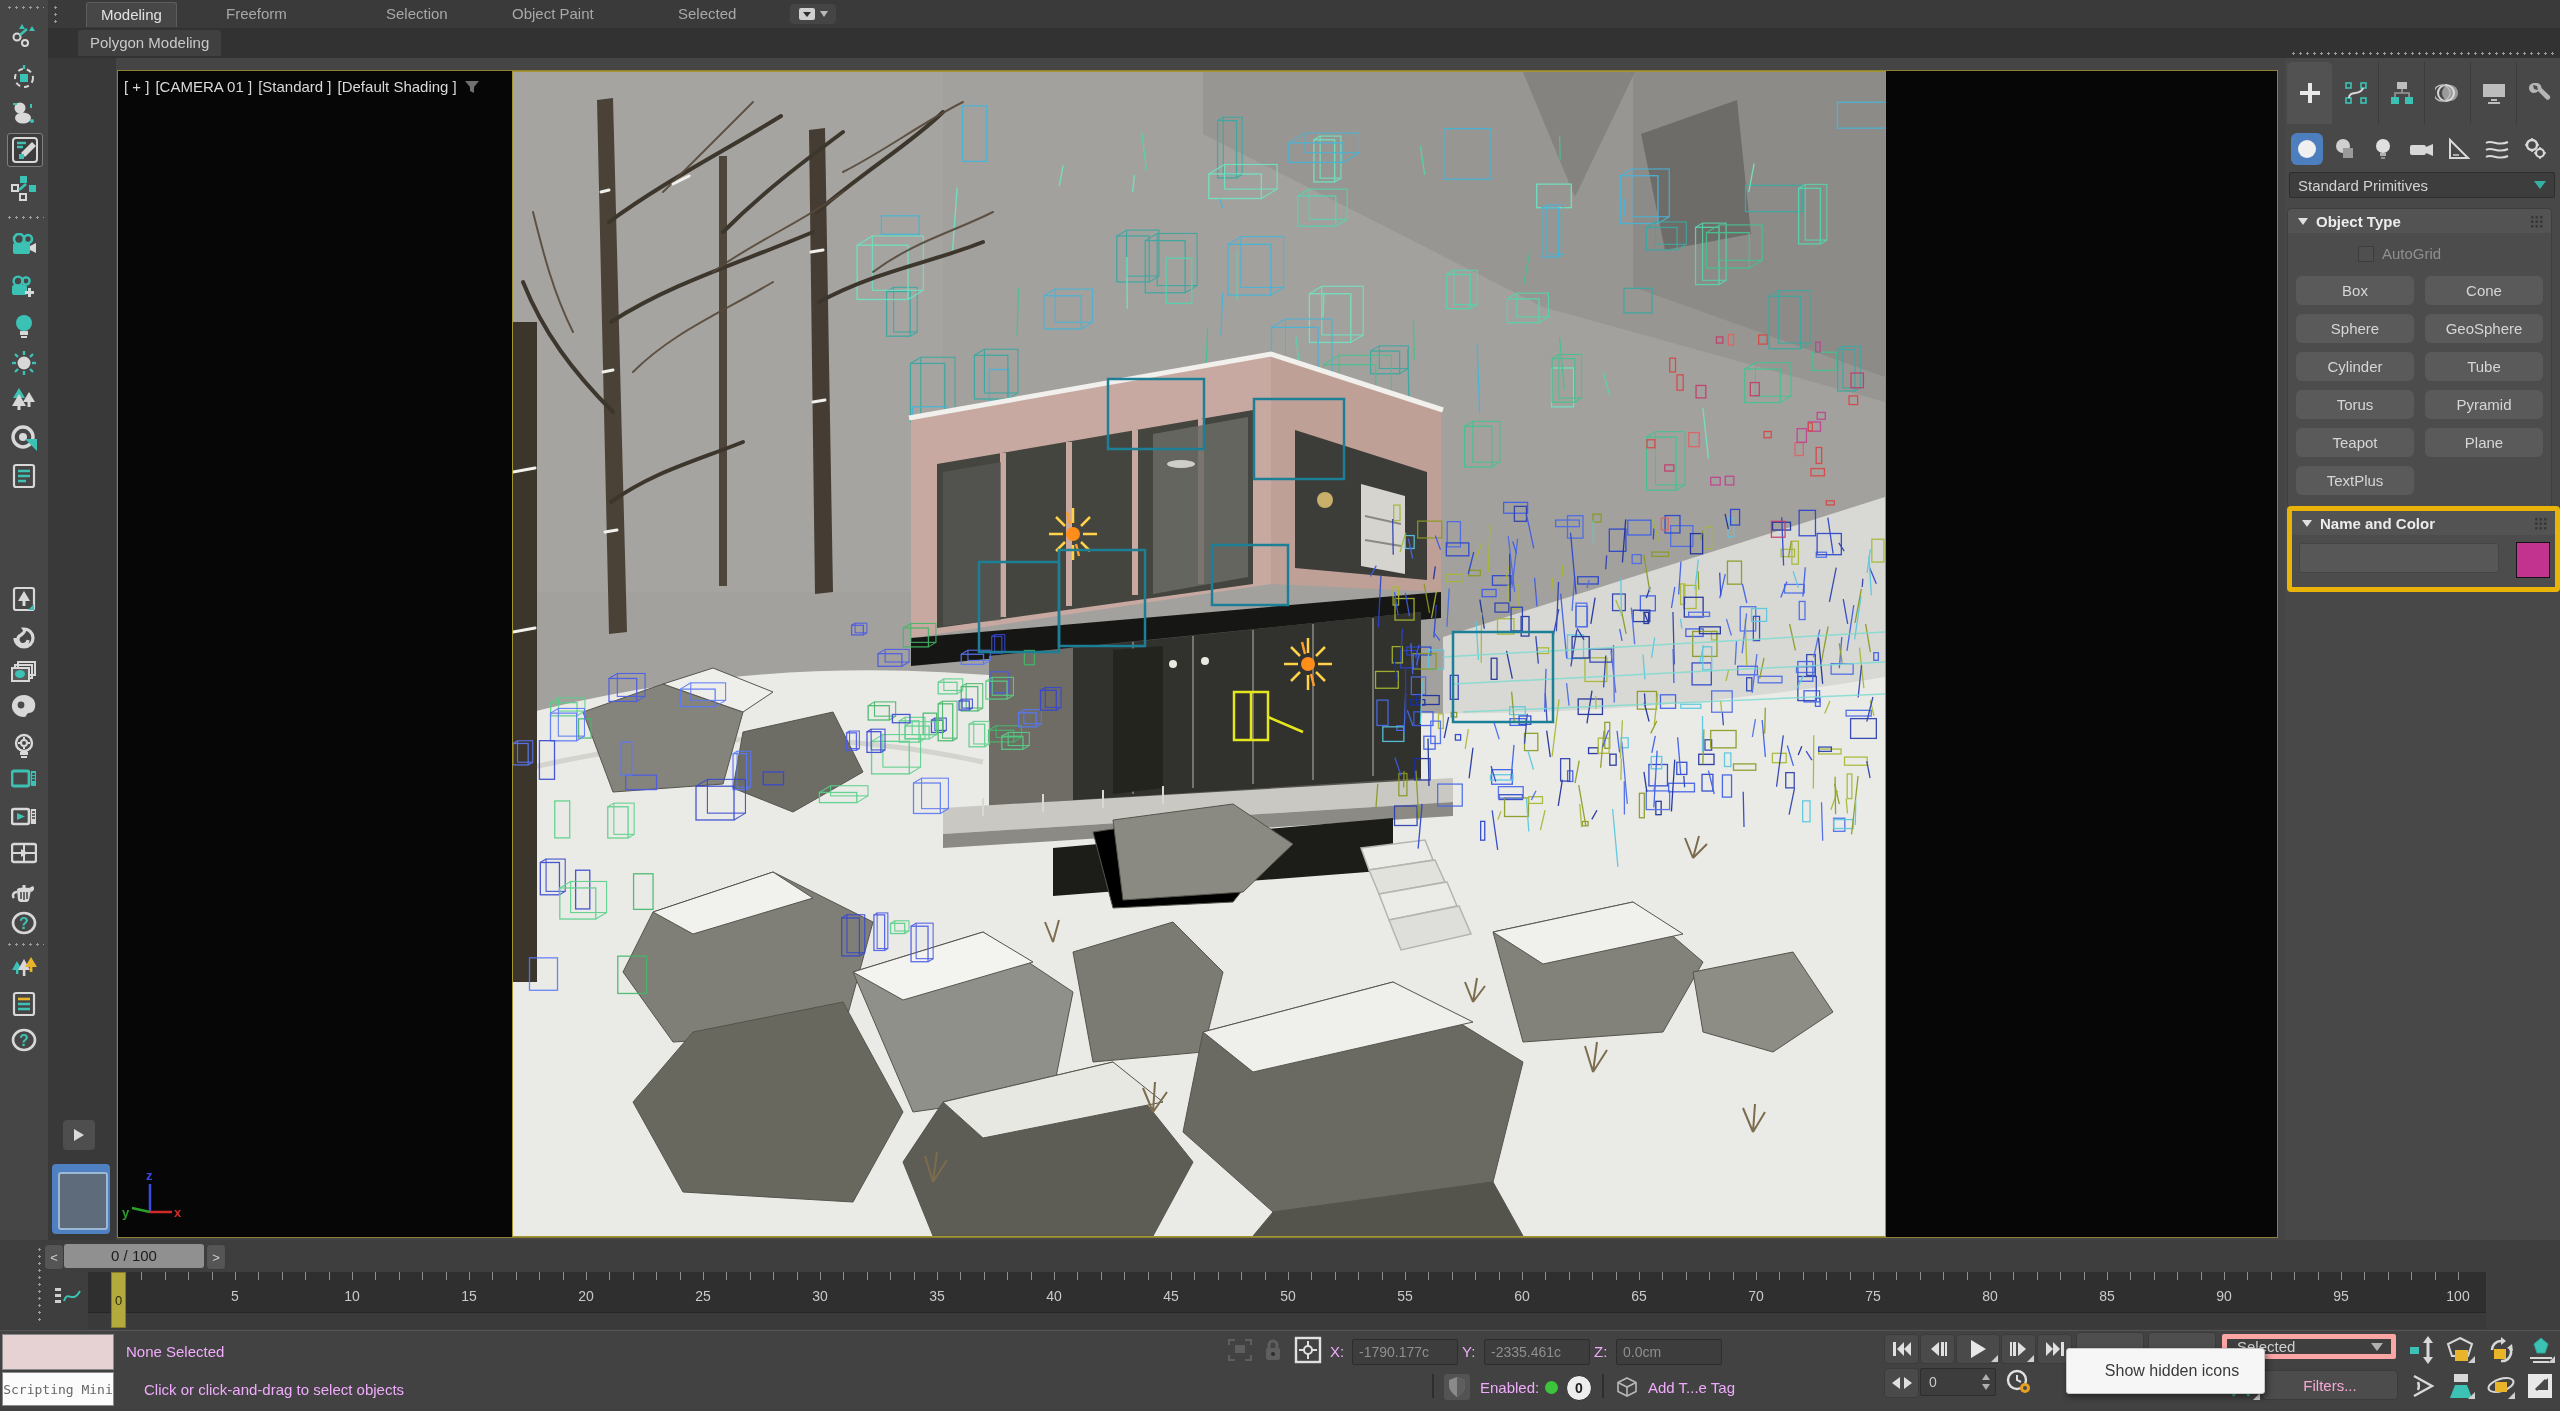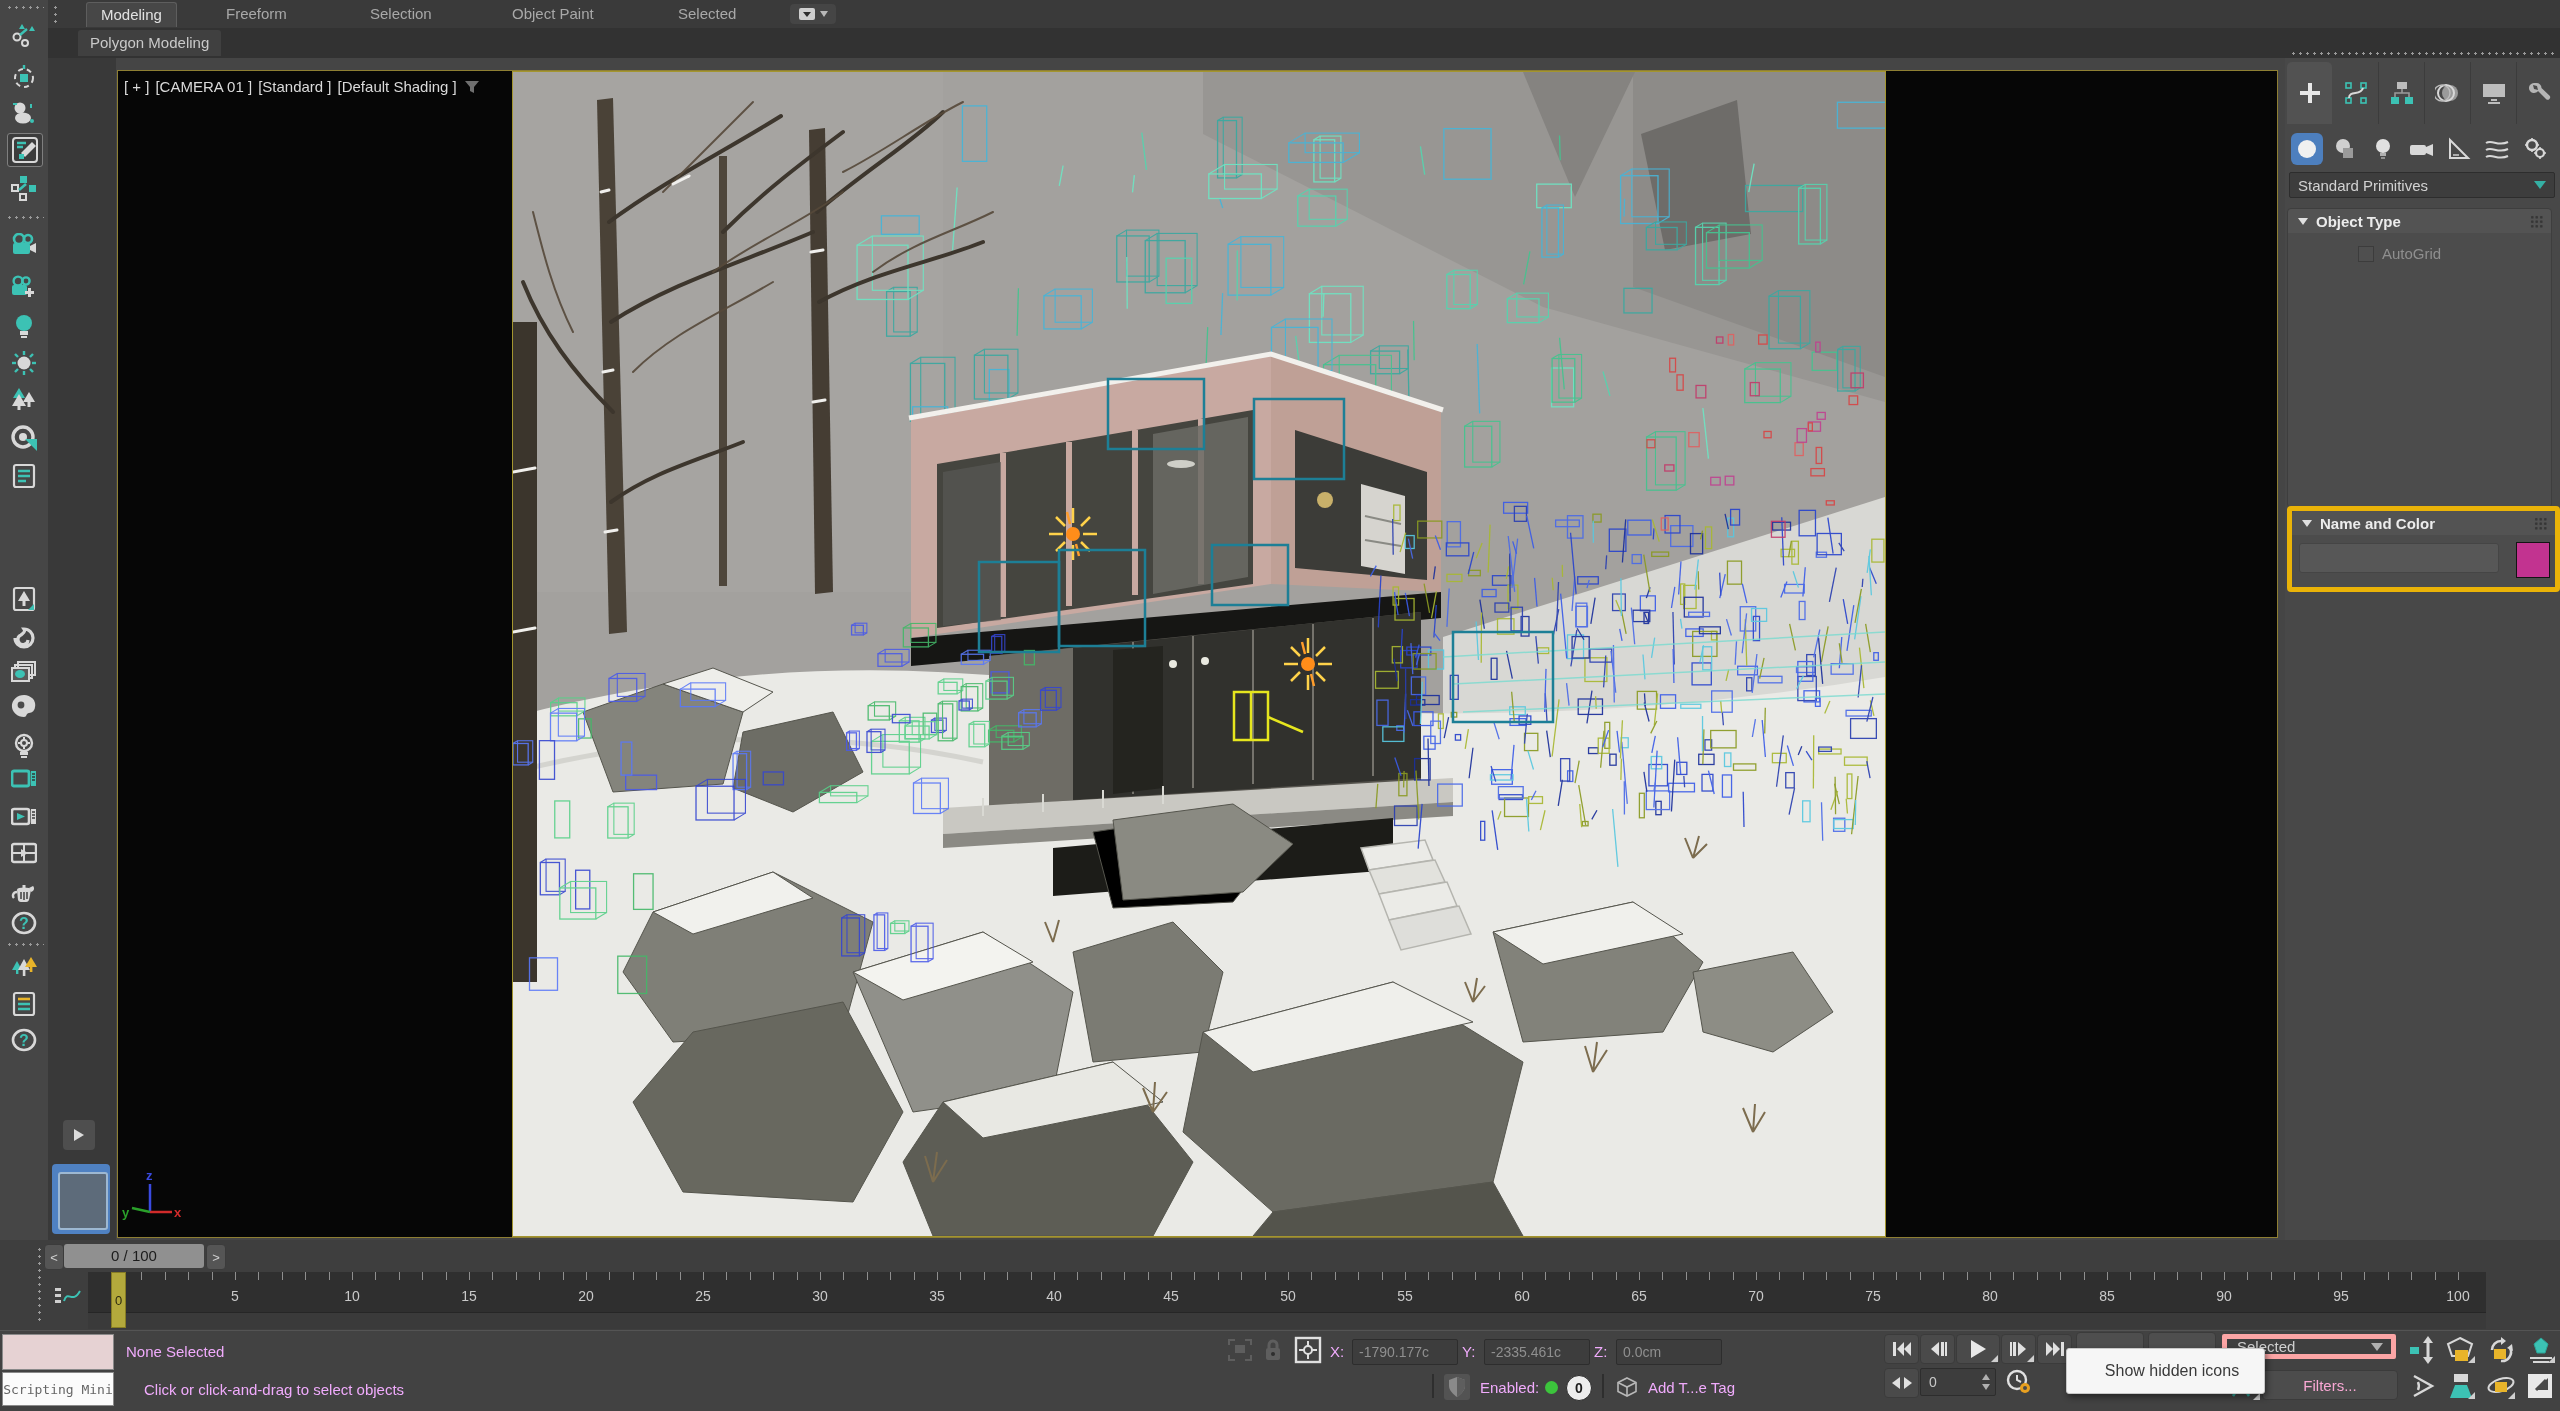--- a/index.html
+++ b/index.html
@@ -30,21 +30,21 @@
 </style>
 </head>
 <body>
 
 <div class="abs" style="left:0;top:0;width:2560px;height:28px;background:#3a3a3a;"></div>
 <div class="abs" style="left:48px;top:28px;width:2512px;height:30px;background:#323232;"></div>
 <div class="abs dots" style="left:52px;top:4px;width:6px;height:20px;"></div>
 
 <div class="rtab active" style="left:86px;">Modeling</div>
 <div class="rtab" style="left:212px;">Freeform</div>
-<div class="rtab" style="left:356px;">Selection</div>
+<div class="rtab" style="left:372px;">Selection</div>
 <div class="rtab" style="left:498px;">Object Paint</div>
 <div class="rtab" style="left:664px;">Selected</div>
 <div class="abs" style="left:790px;top:4px;width:46px;height:20px;background:#454545;border-radius:4px;display:flex;align-items:center;justify-content:center;gap:4px;">
   <svg width="18" height="14" viewBox="0 0 18 14">
       <rect x="1" y="1" width="16" height="12" rx="2" fill="#cfcfcf"></rect>
       <polygon points="5,5 13,5 9,10" fill="#2e2e2e"></polygon>
     </svg>
   <svg width="8" height="6" viewBox="0 0 8 6">
       <polygon points="0,0 8,0 4,6" fill="#b8b8b8"></polygon>
     </svg>
@@ -1306,20 +1306,33 @@
     <svg width="10" height="7" viewBox="0 0 10 7" style="margin:0 8px 0 10px;">
         <polygon points="0,0 10,0 5,7" fill="#e0e0e0"></polygon>
       </svg>
     <span style="color:#ececec;font-size:15px;font-weight:bold;flex:1;">Object Type</span>
     <div class="griddots" style="margin-right:8px;"></div>
   </div>
   <div class="abs" style="left:70px;top:36px;display:flex;align-items:center;gap:8px;">
     <div style="width:14px;height:14px;background:#4f4f4f;border:1px solid #3c3c3c;"></div>
     <span style="color:#8f8f8f;font-size:15px;">AutoGrid</span>
   </div>
+  <div class="abs" style="left:7px;top:66px;width:249px;display:grid;grid-template-columns:1fr 1fr;gap:7px 9px;">
+    <div class="objbtn">Box</div>
+    <div class="objbtn">Cone</div>
+    <div class="objbtn">Sphere</div>
+    <div class="objbtn">GeoSphere</div>
+    <div class="objbtn">Cylinder</div>
+    <div class="objbtn">Tube</div>
+    <div class="objbtn">Torus</div>
+    <div class="objbtn">Pyramid</div>
+    <div class="objbtn">Teapot</div>
+    <div class="objbtn">Plane</div>
+    <div class="objbtn">TextPlus</div>
+  </div>
 </div>
 
 <div class="abs" style="left:2287px;top:506px;width:263px;height:76px;background:#4c4c4c;border:5px solid #eab308;border-radius:4px;">
   <div class="rollhead">
     <svg width="10" height="7" viewBox="0 0 10 7" style="margin:0 8px 0 10px;">
         <polygon points="0,0 10,0 5,7" fill="#e0e0e0"></polygon>
       </svg>
     <span style="color:#ececec;font-size:15px;font-weight:bold;flex:1;">Name and Color</span>
     <div class="griddots" style="margin-right:8px;"></div>
   </div>

